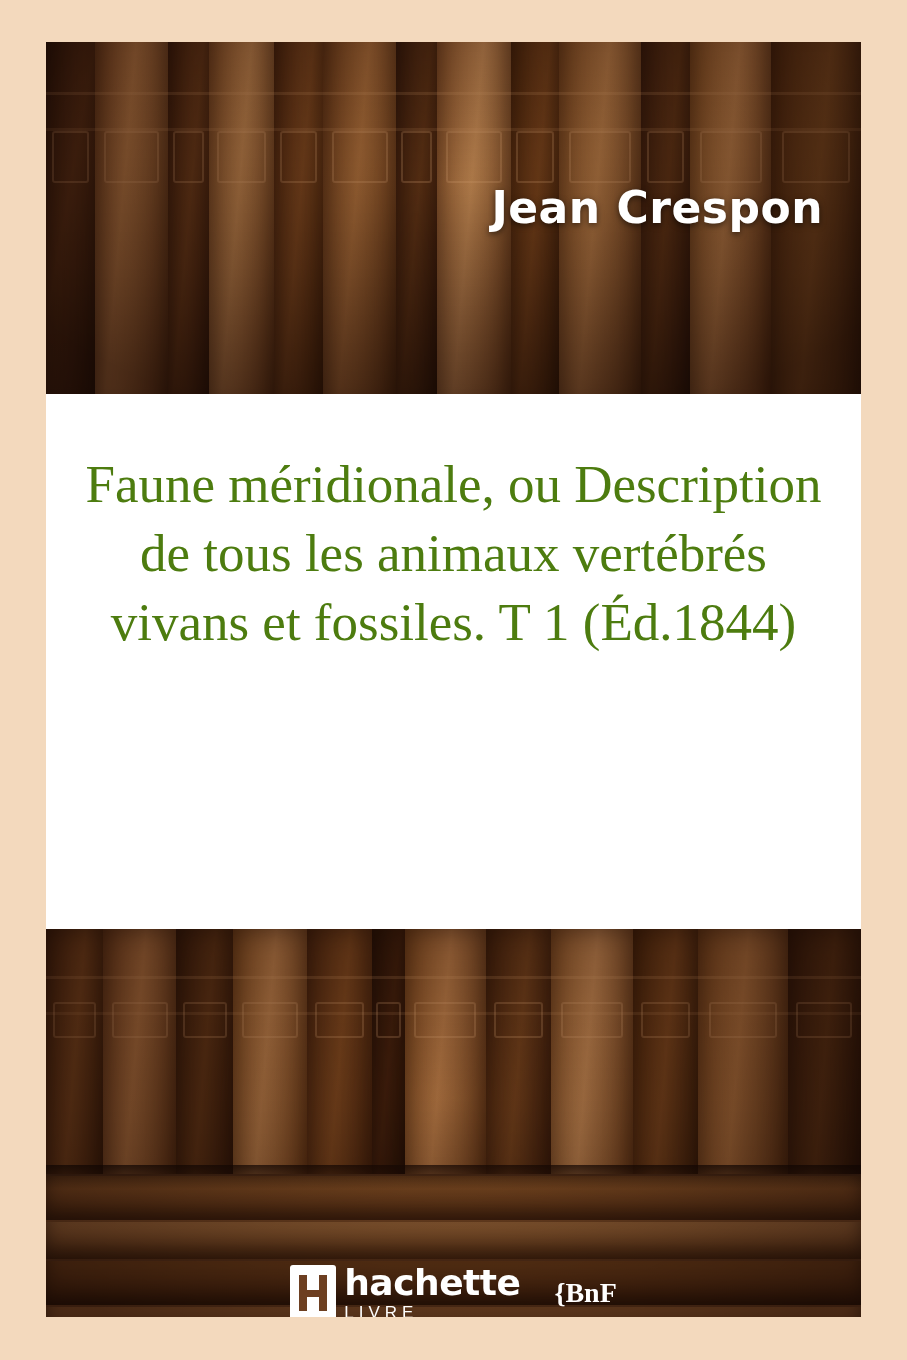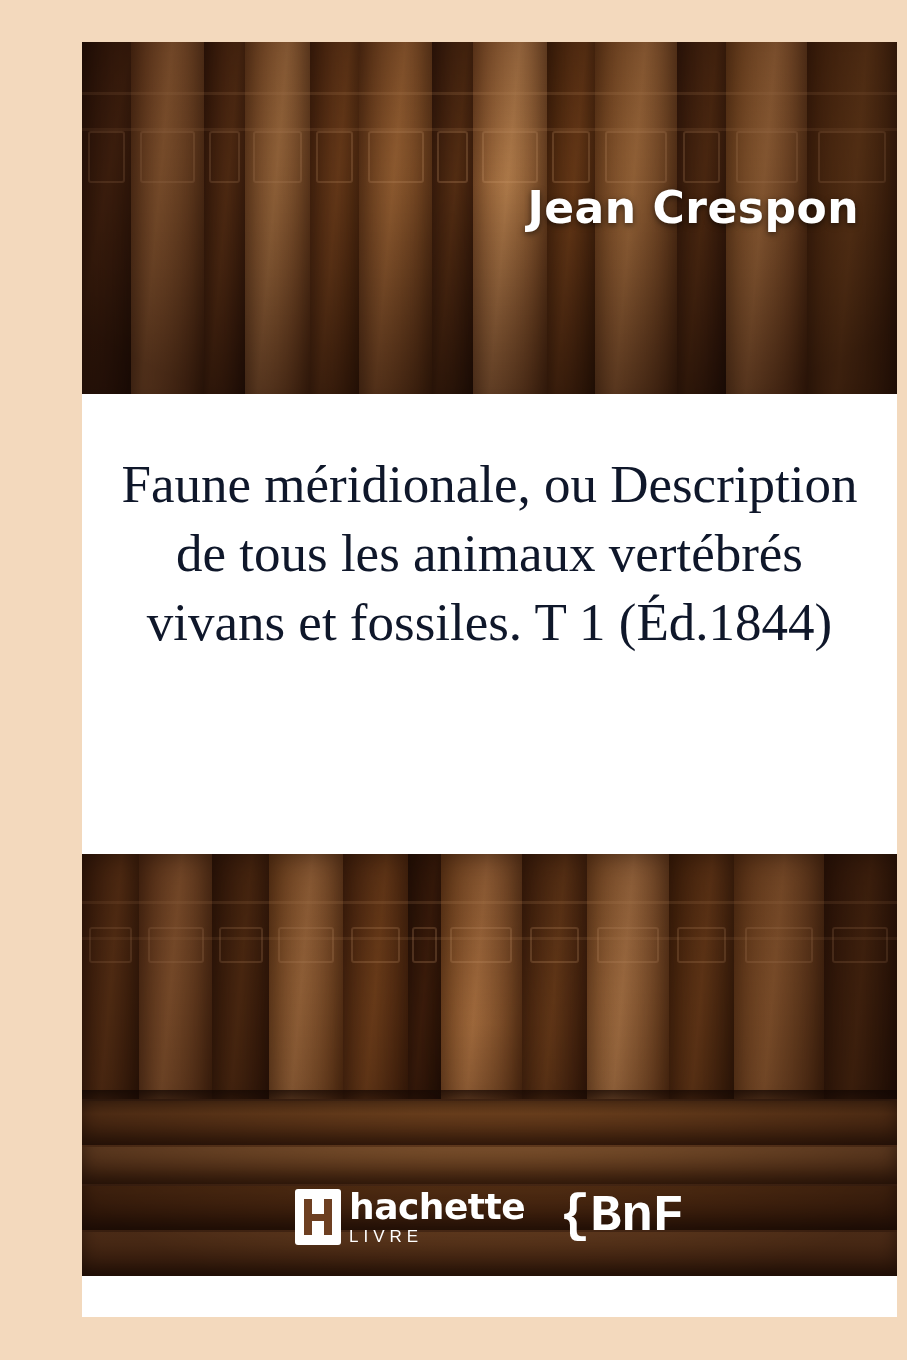--- a/index.html
+++ b/index.html
@@ -25,37 +25,36 @@
 
   
   .cover-inner {
     position: absolute;
     left: 46px;
     top: 42px;
     width: 815px;
     height: 1275px;
     background: #ffffff;
     overflow: hidden;
-    margin-left: 36px;
   }
 
   
   .photo-top {
     position: absolute;
     left: 0;
     top: 0;
     width: 815px;
     height: 352px;
     overflow: hidden;
     background: #6d3f21;
   }
   .photo-bottom {
     position: absolute;
     left: 0;
-    top: 812px;
+    top: 887px;
     width: 815px;
     height: 422px;
     overflow: hidden;
     background: #b91c1c;
   }
 
   
   .spines {
     position: absolute;
     inset: 0;
@@ -148,21 +147,21 @@
     display: flex;
     align-items: flex-start;
     justify-content: center;
     box-sizing: border-box;
     padding: 56px 36px 0 36px;
   }
   .title {
     font-family: "Liberation Serif", serif;
     font-size: 53px;
     line-height: 1.30;
-    color: #0f172a;
+    color: #4d7c0f;
     text-align: center;
     font-weight: normal;
     margin: 0;
   }
 
   
   .logos {
     position: absolute;
     left: 0;
     right: 0;
@@ -218,23 +217,23 @@
     letter-spacing: -0.5px;
   }
   .hachette-sub {
     font-family: Liberation Sans, sans-serif;
     font-size: 17px;
     color: #ffffff;
     letter-spacing: 5px;
     margin-top: 3px;
   }
   .bnf {
-    font-family: Liberation Mono, monospace;
+    font-family: Liberation Serif, serif;
     font-weight: bold;
-    font-size: 52px;
+    font-size: 28px;
     color: #ffffff;
     letter-spacing: 0px;
   }
 </style>
 </head>
 <body>
 
 <div class="cover">
   <div class="cover-inner">
 

